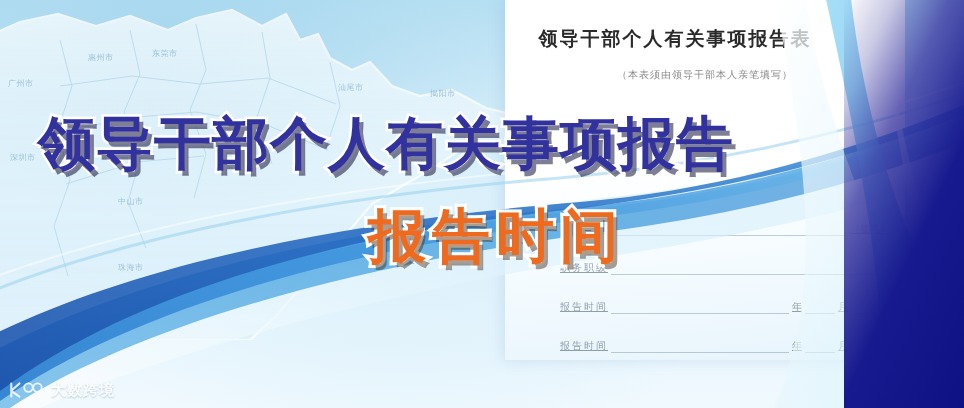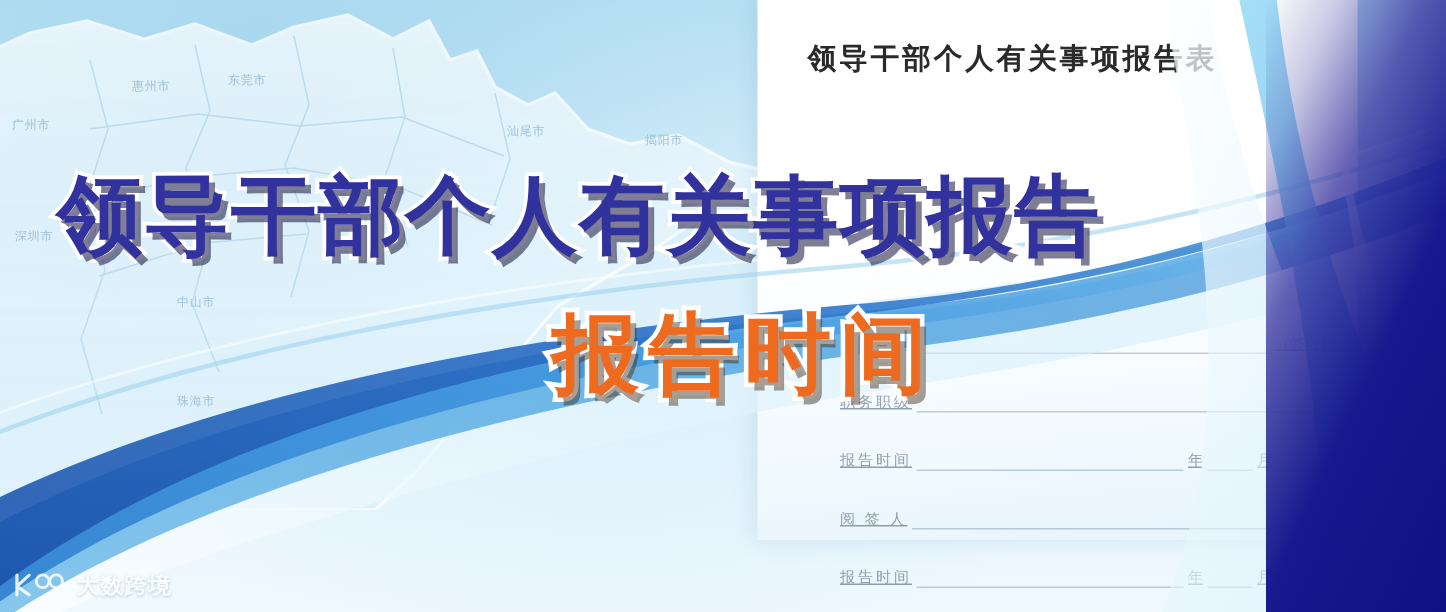--- a/index.html
+++ b/index.html
@@ -159,44 +159,40 @@
         <div class="map-label" style="left: 338px; top: 82px;">汕尾市</div>
         <div class="map-label" style="left: 430px; top: 88px;">揭阳市</div>
         <div class="map-label" style="left: 10px; top: 152px;">深圳市</div>
         <div class="map-label" style="left: 118px; top: 196px;">中山市</div>
         <div class="map-label" style="left: 118px; top: 262px; text-align: right;">珠海市</div>
       </div>
   </div>
 
   <div class="doc-sheet"></div>
   <div class="doc-title">领导干部个人有关事项报告表</div>
+  <div class="doc-subtitle">（本表须由领导干部本人亲笔填写）</div>
 
   <div class="form-rows" id="form-rows-host">
       <div class="form-row">
         <span class="lbl">报 告 人</span>
         <span class="rule r-long"></span>
         <span>（签名）</span>
       </div>
       <div class="form-row">
         <span class="lbl">职务职级</span>
         <span class="rule r-long"></span>
       </div>
       <div class="form-row">
         <span class="lbl">报告时间</span>
         <span class="rule r-long"></span>
         <span>年</span>
         <span class="rule r-short"></span>
         <span>月</span>
         <span class="rule r-tiny"></span>
         <span>日</span>
-      </div>
-      <div class="form-row">
-        <span class="lbl">阅 签 人</span>
-        <span class="rule r-long"></span>
-        <span>（签名）</span>
       </div>
       <div class="form-row">
         <span class="lbl">报告时间</span>
         <span class="rule r-long"></span>
         <span>年</span>
         <span class="rule r-short"></span>
         <span>月</span>
         <span class="rule r-tiny"></span>
         <span>日</span>
       </div>

